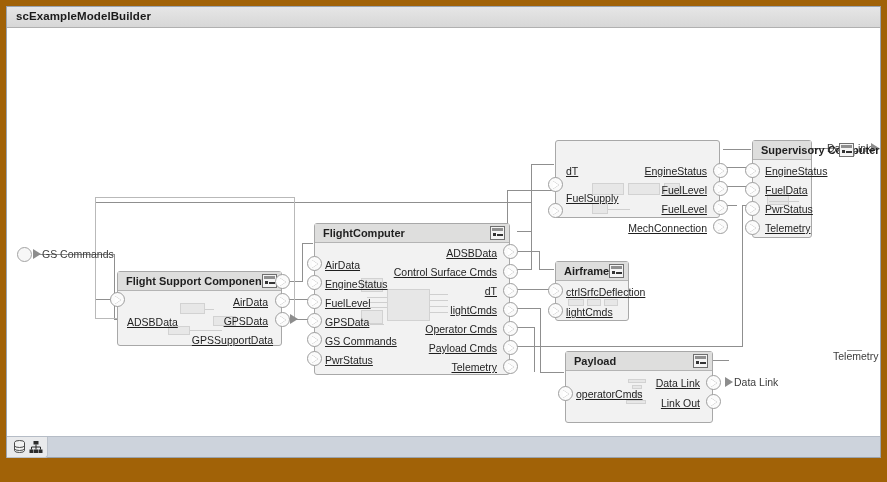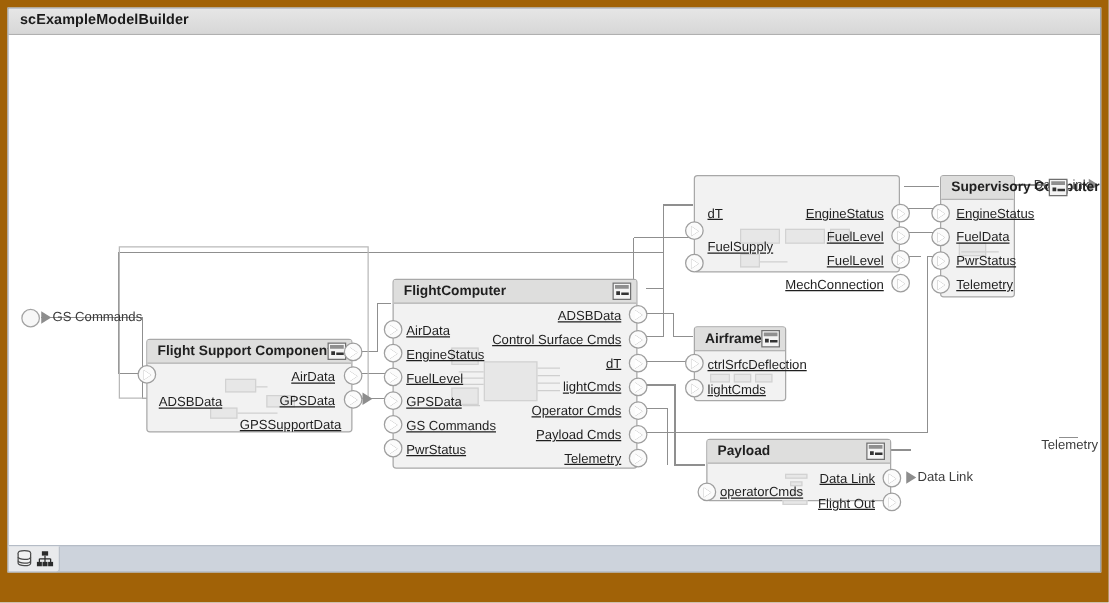--- a/index.html
+++ b/index.html
@@ -467,35 +467,35 @@
         <span class="plabel in" style="left:10px; top:25px;">ctrlSrfcDeflection</span>
         <span class="plabel in" style="left:10px; top:45px;">lightCmds</span>
       </div>
       <div class="port" style="left:541px; top:255px;">
           <div class="tri"></div>
         </div>
       <div class="port" style="left:541px; top:275px;">
           <div class="tri"></div>
         </div>
 
-      <div class="block" style="left:558px; top:323px; width:148px; height:50px;">
+      <div class="block" style="left:558px; top:323px; width:148px; height:72px;">
         <div class="hdr">
           <span class="name">Payload</span>
           <span class="badge">
             <span class="gl"></span>
               <span class="gl2"></span>
           </span>
         </div>
         <div class="mini" style="left:62px; top:27px; width:18px; height:4px;"></div>
         <div class="mini" style="left:66px; top:33px; width:10px; height:4px;"></div>
         <div class="mini" style="left:66px; top:40px; width:10px; height:4px;"></div>
         <div class="mini" style="left:60px; top:48px; width:20px; height:4px;"></div>
         <span class="plabel in" style="left:10px; top:37px;">operatorCmds</span>
         <span class="plabel out" style="right:12px; top:26px;">Data Link</span>
-        <span class="plabel out" style="right:12px; top:46px;">Flight Out</span>
+        <span class="plabel out" style="right:12px; top:46px;">Link Out</span>
       </div>
       <div class="port" style="left:551px; top:358px;">
           <div class="tri"></div>
         </div>
       <div class="port" style="left:699px; top:347px;">
           <div class="tri"></div>
         </div>
       <div class="port" style="left:699px; top:366px;">
           <div class="tri"></div>
         </div>

